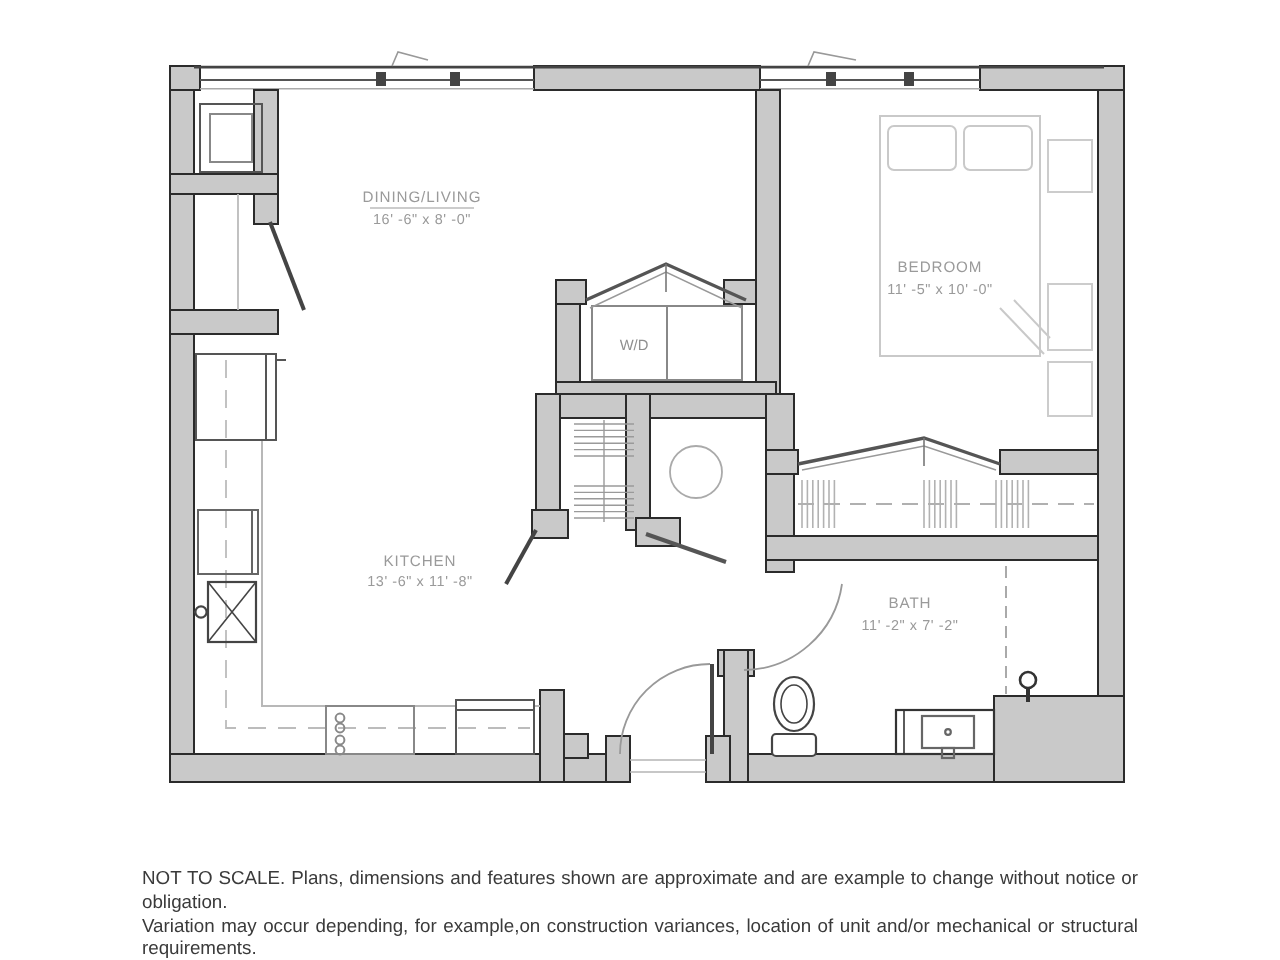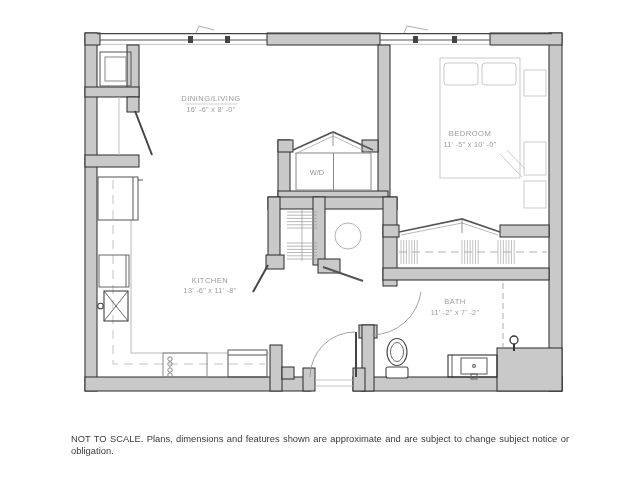--- a/index.html
+++ b/index.html
@@ -228,16 +228,17 @@
     <text x="210" y="293" class="room-dims">13' -6" x 11' -8"</text>
 
     <text x="455" y="304" class="room-name">BATH</text>
     <text x="455" y="315" class="room-dims">11' -2" x 7' -2"</text>
 
     <text x="317" y="175" class="wd-label">W/D</text>
   </g>
 </svg>
 
 <div class="disclaimer">
-  <p>NOT TO SCALE. Plans, dimensions and features shown are approximate and are subject to change subject notice or obligation.</p>
+  <p>NOT TO SCALE. Plans, dimensions and features shown are approximate and are example to change without notice or obligation.</p>
+  <p>Variation may occur depending, for example,on construction variances, location of unit and/or mechanical or structural requirements.</p>
 </div>
 
 </div>
 
 </body></html>

